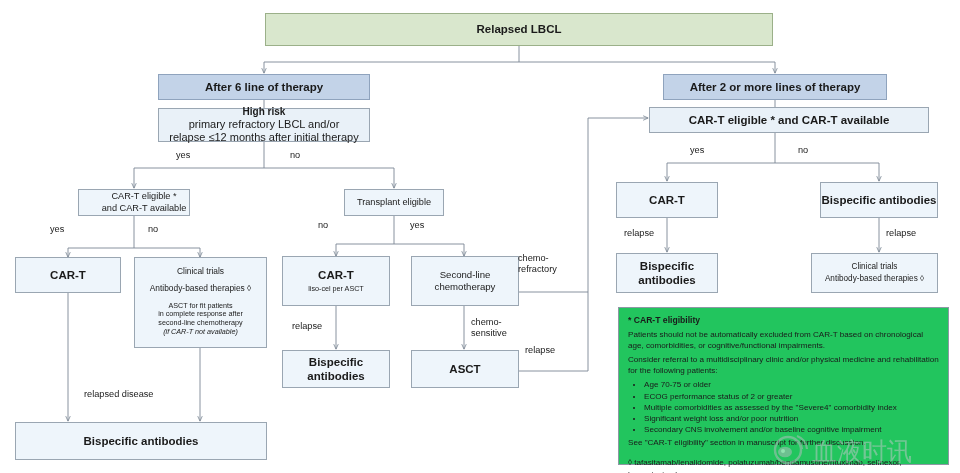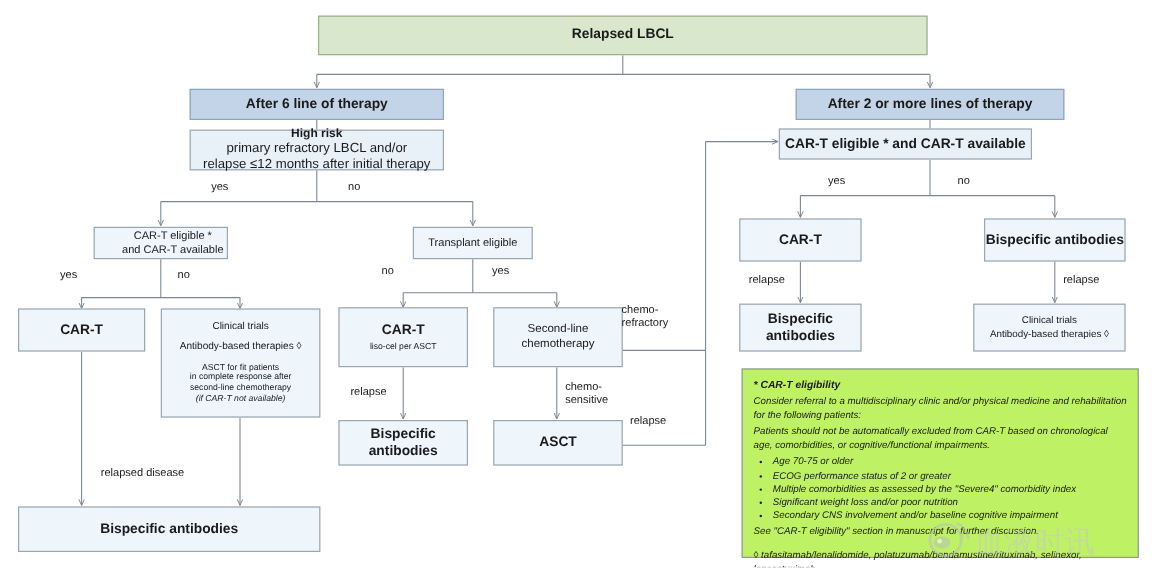--- a/index.html
+++ b/index.html
@@ -13,22 +13,22 @@
   .green{background:#d9e7cd;border-color:#9bb089;}
   .headerblue{background:#c3d3e8;border-color:#8fa3bd;}
   .lightblue{background:#e9f1f8;border-color:#9aa6b2;}
   .paleblue{background:#eef5fb;border-color:#9aa6b2;}
   .bold{font-weight:bold;}
   .ttl{font-weight:bold;font-size:11.5px;}
   .sub{font-size:11px;font-weight:normal;}
   .sub2{font-size:7.2px;font-weight:normal;}
   .ital{font-style:italic;}
   .lbl{position:absolute;font-size:9.2px;color:#1a1a1a;white-space:nowrap;text-align:left;line-height:1.15;}
-  .note{position:absolute;box-sizing:border-box;border:1px solid #8d98a4;background:#bef264;
-        padding:7px 9px 6px 9px;font-size:8.1px;line-height:1.38;font-style:italic;}
+  .note{position:absolute;box-sizing:border-box;border:1px solid #8d98a4;background:#22c55e;
+        padding:7px 9px 6px 9px;font-size:8.1px;line-height:1.38;}
   .note h4{margin:0 0 2px 0;font-size:8.6px;font-weight:bold;}
   .note p{margin:0 0 3px 0;}
   .note ul{margin:2px 0 2px 0;padding-left:16px;list-style:disc;}
   .note li{margin:0;padding:0;}
   .note .dia{margin-top:9px;}
   .wm{position:absolute;right:6px;bottom:2px;width:186px;height:38px;opacity:.5;pointer-events:none;}
 </style>
 </head>
 <body>
 
@@ -172,21 +172,21 @@
   <div class="lbl" style="left:84px;top:389px;width:100px;">relapsed disease</div>
 
   <div class="node paleblue ttl" style="left:15px;top:422px;width:252px;height:38px;">
     <span class="t">Bispecific antibodies</span>
   </div>
 
   <div class="node headerblue ttl" style="left:663px;top:74px;width:224px;height:26px;">
     <span class="t">After 2 or more lines of therapy</span>
   </div>
 
-  <div class="node lightblue ttl" style="left:649px;top:107px;width:211px;height:26px;">
+  <div class="node lightblue ttl" style="left:649px;top:107px;width:280px;height:26px;">
     <span class="t">CAR-T eligible * and CAR-T available</span>
   </div>
 
   <div class="lbl" style="left:690px;top:145px;width:40px;">yes</div>
   <div class="lbl" style="left:798px;top:145px;width:40px;">no</div>
 
   <div class="node paleblue ttl" style="left:616px;top:182px;width:102px;height:36px;">
     <span class="t">CAR-T</span>
   </div>
 
@@ -202,22 +202,22 @@
     <span class="t">antibodies</span>
   </div>
 
   <div class="node paleblue" style="left:811px;top:253px;width:127px;height:40px;font-size:8.2px;">
     <span class="t">Clinical trials</span>
     <span class="t" style="margin-top:2px;">Antibody-based therapies ◊</span>
   </div>
 
   <div class="note" style="left:618px;top:307px;width:331px;height:158px;">
     <h4>* CAR-T eligibility</h4>
+    <p>Patients should not be automatically excluded from CAR-T based on chronological age, comorbidities, or cognitive/functional impairments.</p>
     <p>Consider referral to a multidisciplinary clinic and/or physical medicine and rehabilitation for the following patients:</p>
-    <p>Patients should not be automatically excluded from CAR-T based on chronological age, comorbidities, or cognitive/functional impairments.</p>
     <ul>
       <li>Age 70-75 or older</li>
       <li>ECOG performance status of 2 or greater</li>
       <li>Multiple comorbidities as assessed by the "Severe4" comorbidity index</li>
       <li>Significant weight loss and/or poor nutrition</li>
       <li>Secondary CNS involvement and/or baseline cognitive impairment</li>
     </ul>
     <p>See "CAR-T eligibility" section in manuscript for further discussion.</p>
     <p class="dia">◊ tafasitamab/lenalidomide, polatuzumab/bendamustine/rituximab, selinexor, loncastuximab</p>
   </div>

